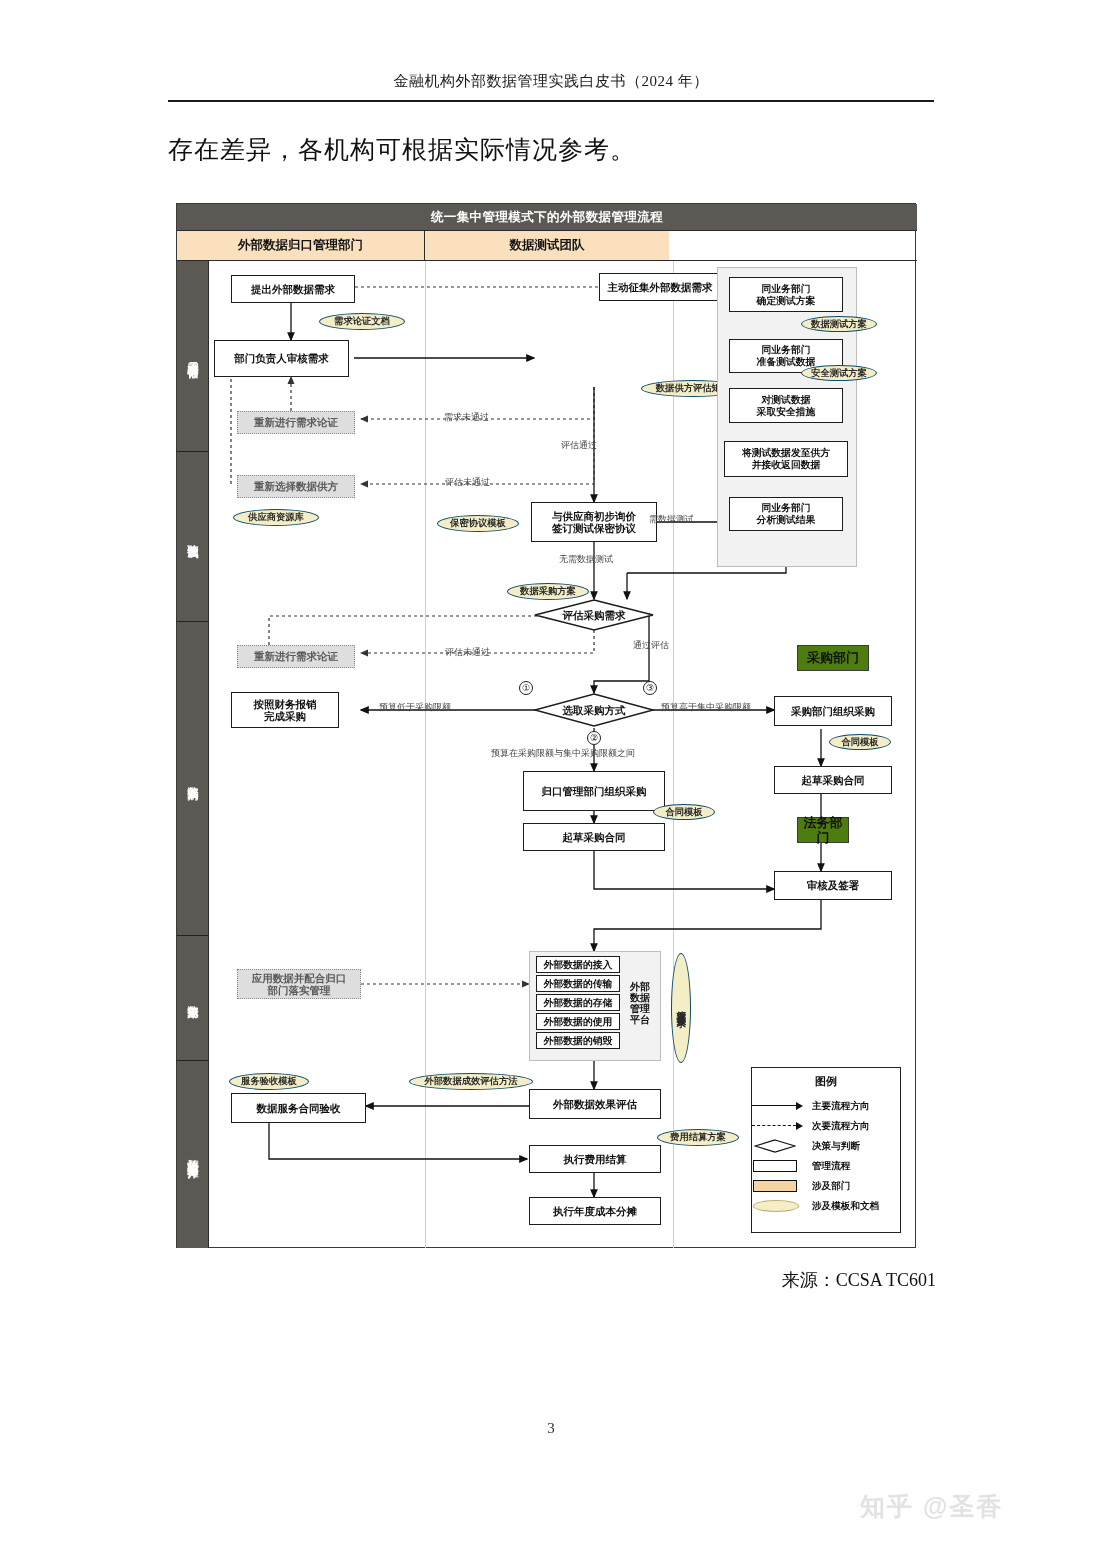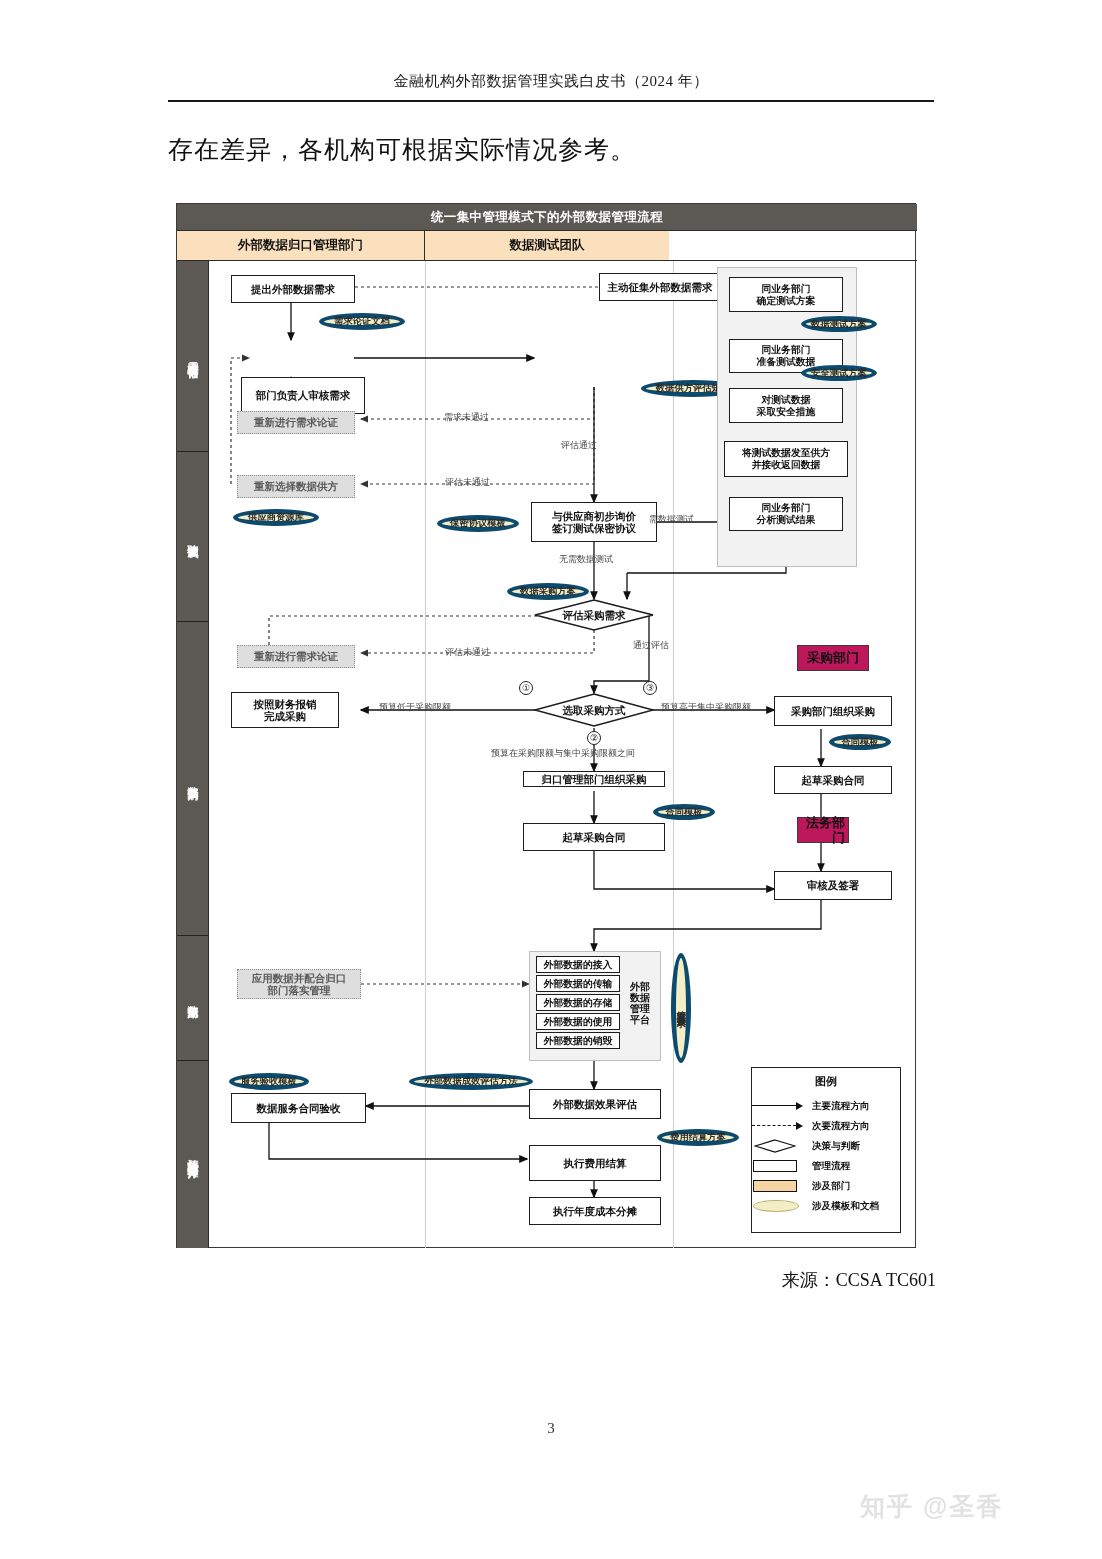--- a/index.html
+++ b/index.html
@@ -84,39 +84,39 @@
     text-align: center; line-height: 1.18;
     font-size: 10.5px; font-weight: bold; color: #111;
     background: #ffffff; border: 1.4px solid #1d1d1d;
     padding: 2px 3px;
   }
   .node.gray {
     background: #dedede; border: 1.4px dotted #8b8b8b; color: #5a5a5a;
   }
   .node.small { font-size: 9.8px; font-weight: bold; }
   .node.dept {
-    background: #be185d; border: 1.6px solid #3a3a3a;
-    font-size: 13px; font-weight: bold; color: #111; text-align: right;
+    background: #4d7c0f; border: 1.6px solid #3a3a3a;
+    font-size: 13px; font-weight: bold; color: #111;
   }
 
   .diamond {
     position: absolute;
     display: flex; align-items: center; justify-content: center;
     text-align: center; font-size: 10.5px; font-weight: bold; color: #111;
     line-height: 1.18;
   }
   .diamond .dshape {
     position: absolute; left: 0; top: 0; width: 100%; height: 100%;
   }
   .diamond .dtext { position: relative; z-index: 2; padding: 0 6px; }
 
   .pill {
     position: absolute;
     display: flex; align-items: center; justify-content: center;
-    background: #f4eec6; border: 5px solid #0c4a6e;
+    background: #f4eec6; border: 1px solid #0c4a6e;
     border-radius: 50%;
     font-size: 9.3px; font-weight: bold; color: #2a2a2a;
     white-space: nowrap;
   }
   .pill.vert {
     writing-mode: vertical-rl; text-orientation: upright;
     letter-spacing: 1px;
   }
 
   .edge-label {
@@ -310,21 +310,21 @@
           <path d="M152,723 L320,723" marker-end="url(#ahd)"></path>
         </g>
       </svg>
 
       <div class="node" style="left:22px; top:14px; width:124px; height:28px;">提出外部数据需求</div>
 
       <div class="node" style="left:390px; top:12px; width:122px; height:28px;">主动征集外部数据需求</div>
 
       <div class="pill" style="left:110px; top:52px; width:86px; height:17px;">需求论证文档</div>
 
-      <div class="node" style="left:32px; top:79px; width:124px; height:37px;margin-top:37px;">部门负责人审核需求</div>
+      <div class="node" style="left:5px; top:79px; width:135px; height:37px;">部门负责人审核需求</div>
 
 
       <div class="pill" style="left:432px; top:119px; width:104px; height:17px;">数据供方评估矩阵</div>
 
       <div class="node gray" style="left:28px; top:150px; width:118px; height:23px;">重新进行需求论证</div>
 
       <div class="edge-label" style="left:235px; top:150px;">需求未通过</div>
 
       <div class="edge-label" style="left:352px; top:178px;">评估通过</div>
 
@@ -383,21 +383,21 @@
         <svg class="dshape" viewBox="0 0 120 34" preserveAspectRatio="none">
           <polygon points="60,1 119,17 60,33 1,17" fill="#fff" stroke="#1d1d1d" stroke-width="1.5"></polygon>
         </svg>
         <div class="dtext">选取采购方式</div>
       </div>
 
       <div class="edge-label" style="left:170px; top:440px;">预算低于采购限额</div>
       <div class="edge-label" style="left:452px; top:440px;">预算高于集中采购限额</div>
       <div class="edge-label" style="left:282px; top:486px;">预算在采购限额与集中采购限额之间</div>
 
-      <div class="node" style="left:314px; top:510px; width:142px; height:16px;">归口管理部门组织采购</div>
+      <div class="node" style="left:314px; top:510px; width:142px; height:40px;">归口管理部门组织采购</div>
 
       <div class="pill" style="left:444px; top:543px; width:62px; height:16px;">合同模板</div>
 
       <div class="node" style="left:314px; top:562px; width:142px; height:28px;">起草采购合同</div>
 
       <div class="node" style="left:565px; top:435px; width:118px; height:30px;">采购部门组织采购</div>
 
       <div class="pill" style="left:620px; top:473px; width:62px; height:16px;">合同模板</div>
 
       <div class="node" style="left:565px; top:505px; width:118px; height:28px;">起草采购合同</div>
@@ -425,21 +425,21 @@
       <div class="pill" style="left:20px; top:812px; width:80px; height:17px;">服务验收模板</div>
 
       <div class="pill" style="left:200px; top:812px; width:124px; height:17px;">外部数据成效评估方法</div>
 
       <div class="node" style="left:320px; top:828px; width:132px; height:30px;">外部数据效果评估</div>
 
       <div class="node" style="left:22px; top:832px; width:135px; height:30px;">数据服务合同验收</div>
 
       <div class="pill" style="left:448px; top:868px; width:82px; height:17px;">费用结算方案</div>
 
-      <div class="node" style="left:320px; top:884px; width:132px; height:36px;">执行费用结算</div>
+      <div class="node" style="left:320px; top:884px; width:132px; height:28px;">执行费用结算</div>
 
       <div class="node" style="left:320px; top:936px; width:132px; height:28px;">执行年度成本分摊</div>
 
       <div class="legend" style="left:542px; top:806px; width:150px; height:166px;">
         <div class="legend-title">图例</div>
 
         <div class="legend-row">
           <div class="legend-sym">
               <div class="lg-solid"></div>
             </div>

